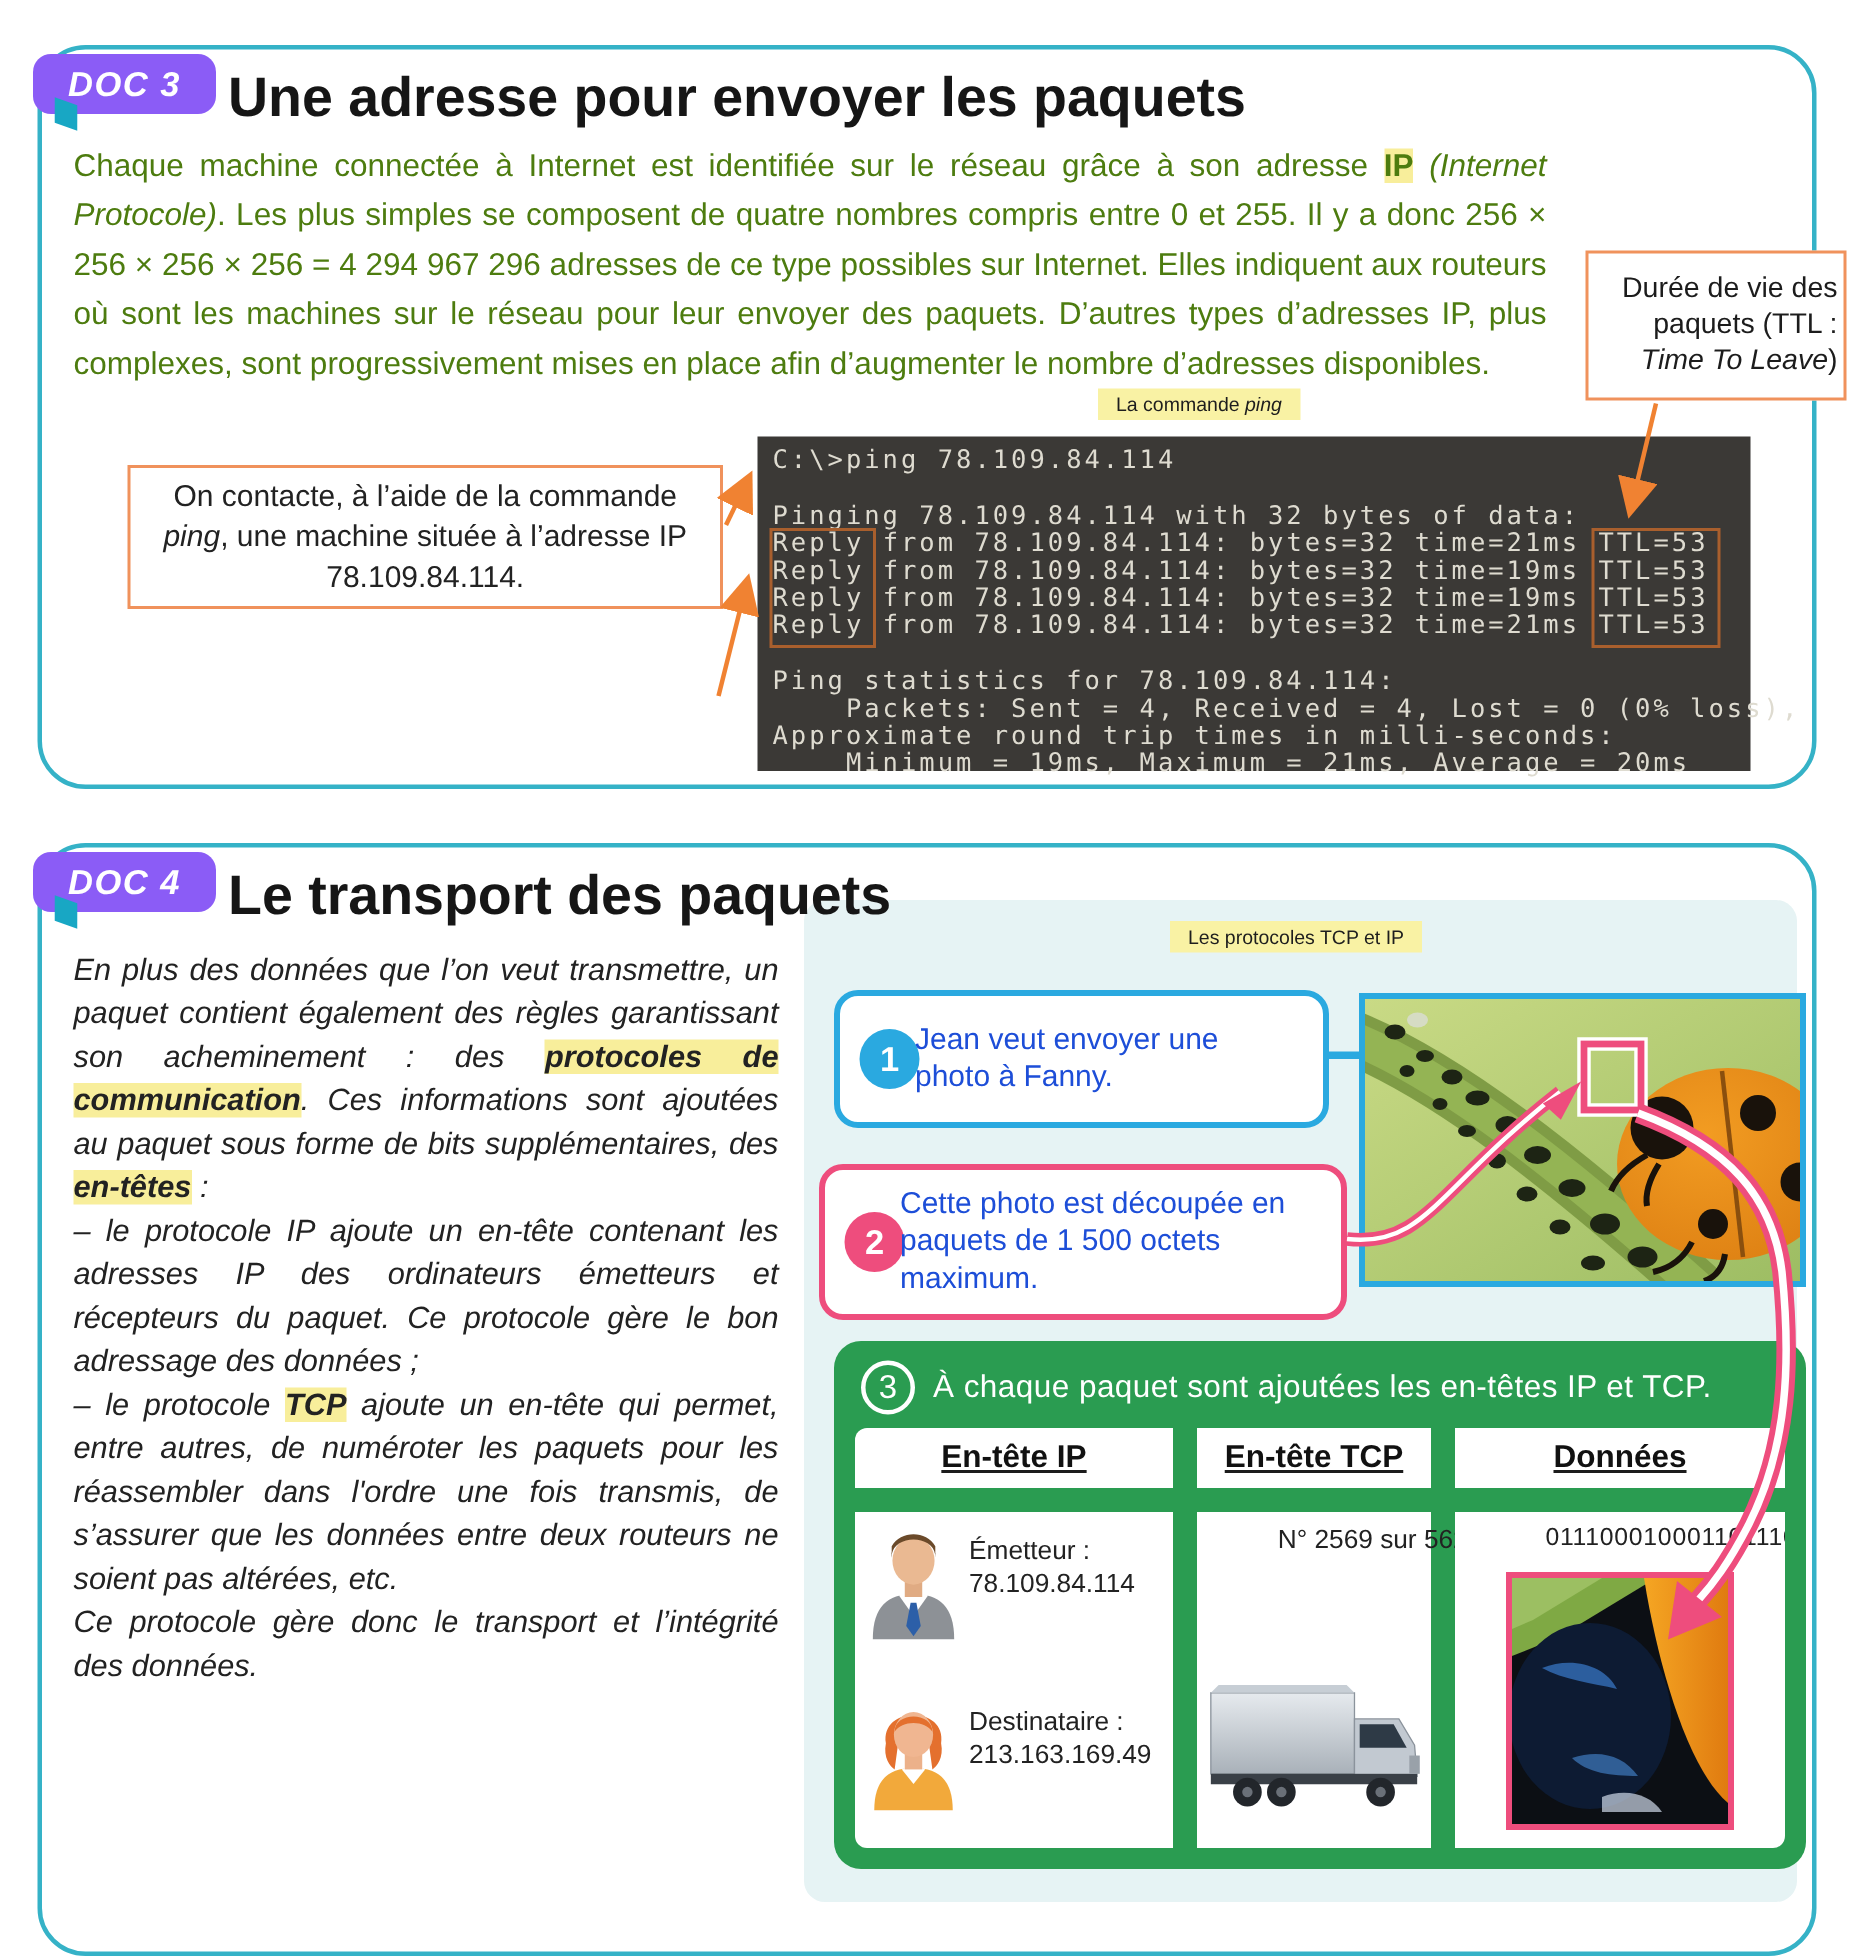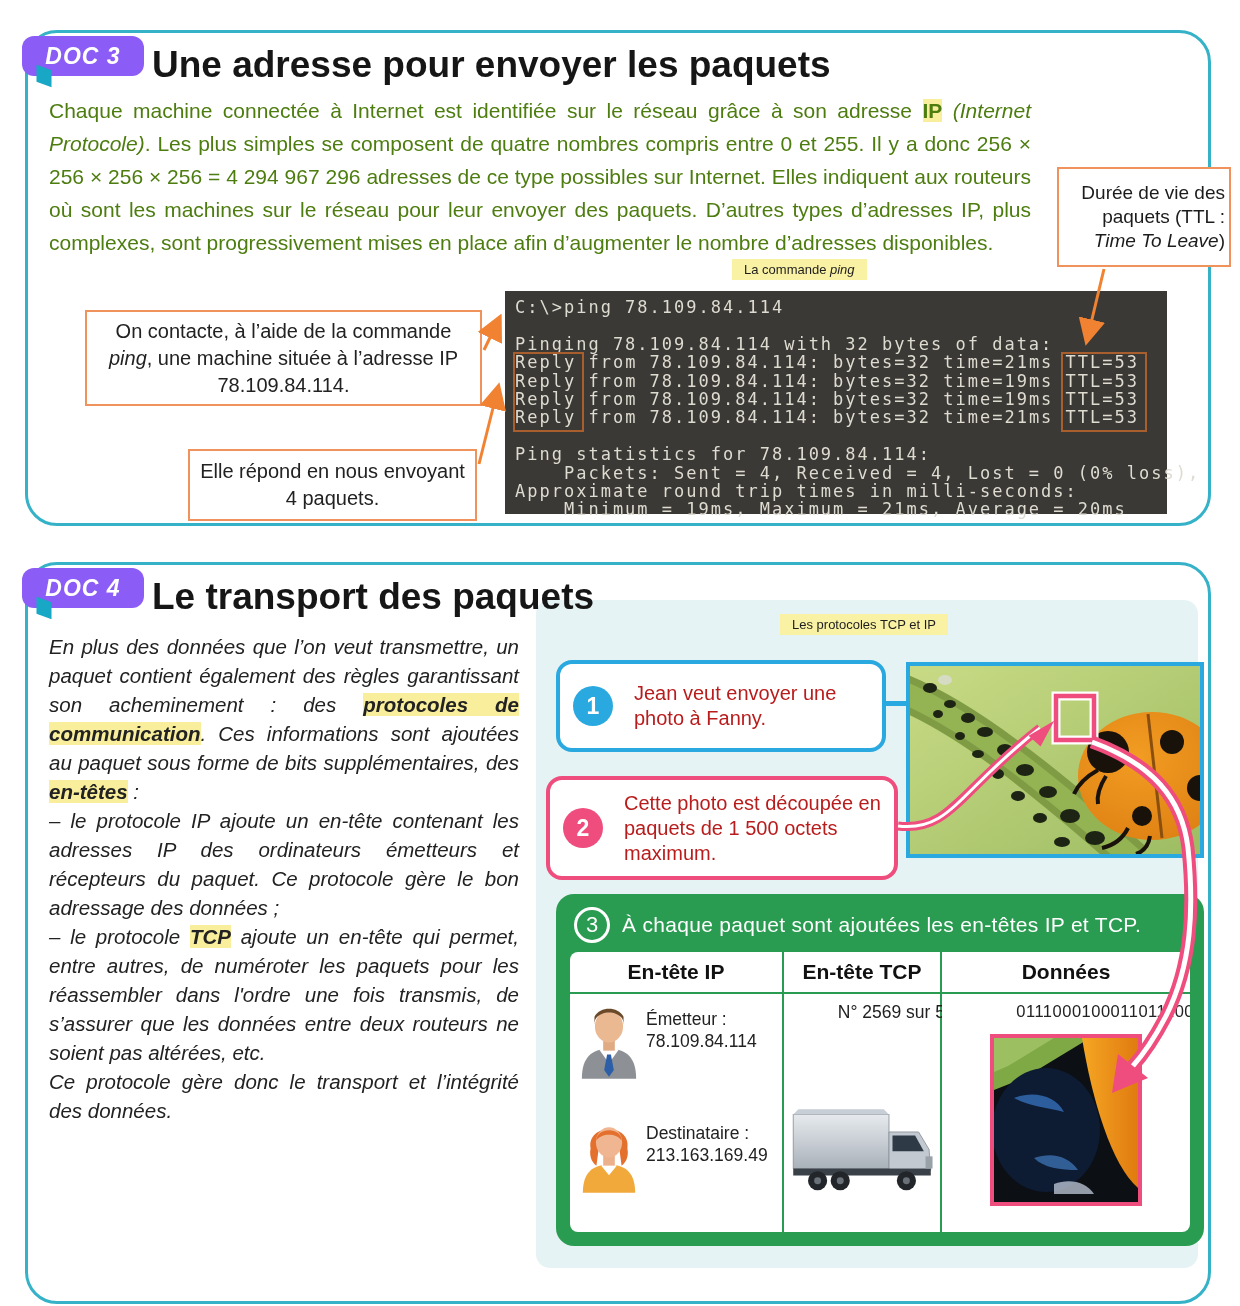--- a/index.html
+++ b/index.html
@@ -65,41 +65,41 @@
         border-radius:14px;z-index:1;}
 
   .bubble{position:absolute;background:#fff;border-radius:16px;box-sizing:border-box;z-index:5;}
   #bubble1{left:556px;top:660px;width:330px;height:92px;border:4px solid #2aa9e0;}
   #bubble2{left:546px;top:776px;width:352px;height:104px;border:4px solid #ee4d7d;}
   .bubble .num{position:absolute;left:13px;top:50%;transform:translateY(-50%);width:40px;height:40px;
         border-radius:50%;color:#fff;font-weight:bold;font-size:23px;
         display:flex;align-items:center;justify-content:center;}
   #bubble1 .num{background:#2aa9e0;}
   #bubble2 .num{background:#ee4d7d;}
-  .bubble .btxt{position:absolute;left:74px;top:50%;transform:translateY(-50%);
-        font-size:20px;line-height:25px;color:#b91c1c;width:calc(100% - 80px);}
+  .bubble .btxt{position:absolute;left:50px;top:50%;transform:translateY(-50%);
+        font-size:20px;line-height:25px;color:#1d4ed8;width:calc(100% - 80px);}
 
   .connector{position:absolute;height:5px;z-index:4;}
   #conn1{left:882px;top:701px;width:28px;background:#2aa9e0;}
   #conn2{left:892px;top:824px;width:18px;background:#ee4d7d;}
 
   .photo-frame{position:absolute;left:906px;top:662px;width:298px;height:196px;
         border:4px solid #2aa9e0;box-sizing:border-box;background:#aec86f;z-index:4;}
   .photo-frame svg{display:block;}
 
   
   .green-panel{position:absolute;left:556px;top:894px;width:648px;height:352px;
         background:#2a9c51;border-radius:18px;z-index:4;}
   .green-panel .num3{position:absolute;left:18px;top:13px;width:36px;height:36px;border:3px solid #fff;
         border-radius:50%;color:#fff;font-size:22px;display:flex;align-items:center;justify-content:center;
         box-sizing:border-box;}
   .green-panel .ptitle{position:absolute;left:66px;top:19px;color:#fff;font-size:21px;letter-spacing:.3px;}
   .pkt-table{position:absolute;left:14px;top:58px;width:620px;height:280px;background:#2a9c51;
         border-radius:8px;overflow:hidden;display:grid;
-        grid-template-columns:212px 156px 1fr;grid-template-rows:40px 1fr;gap:2px;}
+        grid-template-columns:212px 156px 1fr;grid-template-rows:40px 1fr;gap:16px;text-decoration:underline;}
   .pkt-table>div{background:#fff;}
   .th{display:flex;align-items:center;justify-content:center;font-weight:bold;font-size:21px;color:#111;}
   .cell{position:relative;padding-left:44px;}
   .avatar-group{position:absolute;left:8px;display:flex;align-items:flex-start;}
   .avatar-group .alabel{font-size:17.5px;line-height:22px;color:#222;margin:8px 0 0 6px;}
   #grp-sender{top:6px;}
   #grp-receiver{top:120px;}
   .tcp-num{position:absolute;top:8px;width:100%;text-align:center;font-size:17.5px;color:#222;}
   .truck-wrap{position:absolute;left:50%;top:108px;transform:translateX(-50%);}
   .bits{position:absolute;top:8px;width:100%;text-align:center;font-size:16.5px;color:#222;letter-spacing:.5px;}
@@ -139,21 +139,20 @@
     <div class="t-line">    Packets: Sent = 4, Received = 4, Lost = 0 (0% loss),</div>
     <div class="t-line">Approximate round trip times in milli-seconds:</div>
     <div class="t-line">    Minimum = 19ms, Maximum = 21ms, Average = 20ms</div>
     <div class="t-box" id="reply-box"></div>
     <div class="t-box" id="ttl-box"></div>
   </div>
 
   <div class="ann" id="ann1">
       <span><span>On contacte, à l’aide de la commande </span><span class="it">ping</span><span>, une machine située à l’adresse IP 78.109.84.114.</span></span>
     </div>
-  <div class="ann" id="ann2">Elle répond en nous envoyant 4 paquets.</div>
 
   <section class="doc-box" id="doc4"></section>
   <div class="wash"></div>
   <div class="doc-badge" id="badge4">DOC 4</div>
   <h2 class="doc-title" id="title4">Le transport des paquets</h2>
 
   <div class="body-col">
     <p><span>En plus des données que l’on veut transmettre, un paquet contient également des règles garantissant son acheminement : des </span><span class="hl">protocoles de communication</span><span>. Ces informations sont ajoutées au paquet sous forme de bits supplémentaires, des </span><span class="hl">en-têtes</span><span> :</span></p>
     <p>– le protocole IP ajoute un en-tête contenant les adresses IP des ordinateurs émetteurs et récepteurs du paquet. Ce protocole gère le bon adressage des données ;</p>
     <p><span>– le protocole </span><span class="hl">TCP</span><span> ajoute un en-tête qui permet, entre autres, de numéroter les paquets pour les réassembler dans l'ordre une fois transmis, de s’assurer que les données entre deux routeurs ne soient pas altérées, etc.</span></p>

